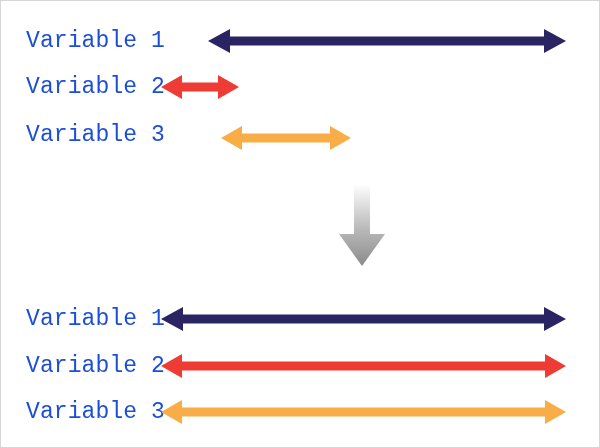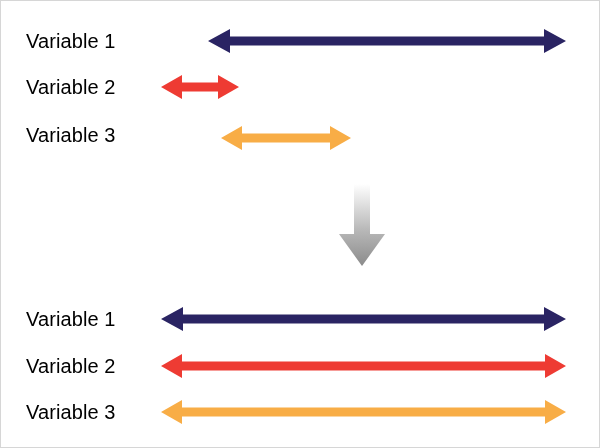--- a/index.html
+++ b/index.html
@@ -14,23 +14,23 @@
     position: relative;
     width: 600px;
     height: 448px;
     background: #ffffff;
     box-sizing: border-box;
     border: 1px solid #d6d6d6;
     overflow: hidden;
   }
   .var-label {
     position: absolute;
-    font-family: Liberation Sans, sans-serif;
-    font-size: 20px;
-    color: #000000;
+    font-family: Liberation Mono, monospace;
+    font-size: 23px;
+    color: #1d4ed8;
     white-space: nowrap;
     letter-spacing: 0.1px;
     line-height: 1;
     transform: translateY(-50%);
   }
   .arrow-svg {
     position: absolute;
     overflow: visible;
   }
   .flow-arrow {

